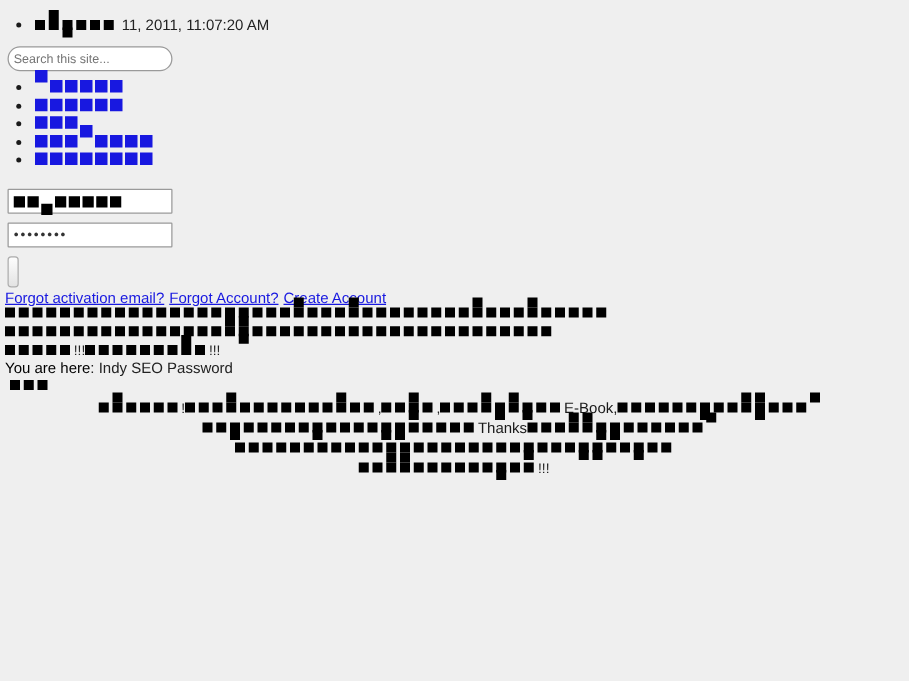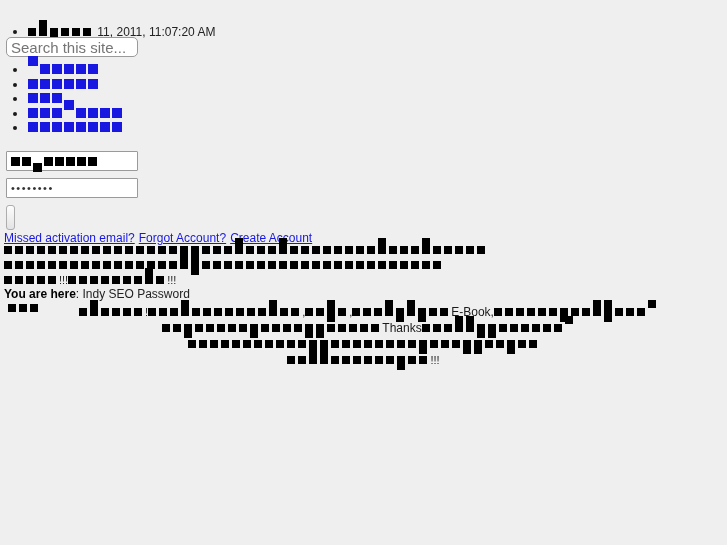--- a/index.html
+++ b/index.html
@@ -36,37 +36,37 @@
   
   ul.plain {
     list-style: disc;
     margin: 0;
     padding: 0 0 0 28px;
   }
   ul.plain > li { margin: 0; padding: 0; line-height: 15px; }
 
   #date-row {
     position: absolute;
-    left: 0; top: 24px;
+    left: 0; top: 12px;
     width: 727px;
   }
   #date-text { font-size: 12px; color: #222; }
 
   
   #search-wrap { position: absolute; left: 6px; top: 37px; }
   #search-input {
     width: 122px;
     height: 14px;
     padding: 2px 4px;
     font-family: "Liberation Sans", sans-serif;
-    font-size: 15px;
+    font-size: 10px;
     color: #222;
     border: 1px solid #9a9a9a;
     background: #fff;
-    border-radius: 5px;
+    border-radius: 10px;
     box-sizing: content-box;
   }
 
   
   #navlist {
     position: absolute;
     left: 0; top: 63px;
     width: 400px;
     list-style: disc;
     margin: 0;
@@ -126,31 +126,31 @@
   #tofu-block .line { white-space: nowrap; height: 15px; }
   .bang { font-size: 11px; color: #222; letter-spacing: 0px; }
 
   
   #breadcrumb {
     position: absolute;
     left: 4px; top: 287px;
     font-size: 12px;
     color: #222;
   }
-  #breadcrumb b { font-weight: bold; color: #000; }
+  #breadcrumb b { font-weight: normal; color: #000; }
 
   #breadcrumb-tofu {
     position: absolute;
     left: 8px; top: 300px;
   }
 
   
   #body-paragraph {
     position: absolute;
-    left: 0; top: 304px;
+    left: 0; top: 318px;
     width: 727px;
     text-align: center;
     line-height: 16px;
   }
   #body-paragraph .line { white-space: nowrap; height: 16px; }
   .latin { font-size: 12px; color: #1a1a1a; }
 </style>
 </head>
 <body>
 
@@ -178,21 +178,21 @@
   <div id="username-box">
     <span class="tofu" id="username-tofu"><i></i><i></i><i class="dn"></i><i></i><i></i><i></i><i></i><i></i></span>
   </div>
   <div id="pass-box">
     <span>••••••••</span>
   </div>
   <button id="login-submit"></button>
 </div>
 
 <div id="account-links">
-  <a href="#">Missed activation email?</a><a href="#">Forgot Account?</a><a href="#">Create Account</a>
+  <a href="#">Forgot activation email?</a><a href="#">Forgot Account?</a><a href="#">Create Account</a>
 </div>
 
 <div id="tofu-block">
   <div class="line"><span class="tofu" id="tb1"><i></i><i></i><i></i><i></i><i></i><i></i><i></i><i></i><i></i><i></i><i></i><i></i><i></i><i></i><i></i><i></i><i></i><i></i><i></i><i></i><i></i><i class="up"></i><i></i><i></i><i></i><i></i><i class="up"></i><i></i><i></i><i></i><i></i><i></i><i></i><i></i><i></i><i></i><i class="up"></i><i></i><i></i><i></i><i></i><i class="up"></i><i></i><i></i><i></i><i></i><i></i><i></i></span></div>
   <div class="line"><span class="tofu" id="tb2"><i></i><i></i><i></i><i></i><i></i><i></i><i></i><i></i><i></i><i></i><i></i><i></i><i></i><i></i><i></i><i></i><i class="up"></i><i></i><i class="up"></i><i class="dn"></i><i></i><i></i><i></i><i></i><i></i><i></i><i></i><i></i><i></i><i></i><i></i><i></i><i></i><i></i><i></i><i></i><i></i><i></i><i></i><i></i><i></i><i></i><i></i></span></div>
   <div class="line"><span class="tofu" id="tb3a"><i></i><i></i><i></i><i></i><i></i></span><span class="bang">!!!</span><span class="tofu" id="tb3b"><i></i><i></i><i></i><i></i><i></i><i></i><i></i><i class="up"></i><i></i><i></i></span><span class="bang">!!!</span></div>
 </div>
 
 <div id="breadcrumb">
   <b>You are here</b><span>: </span><span>Indy SEO Password</span>

